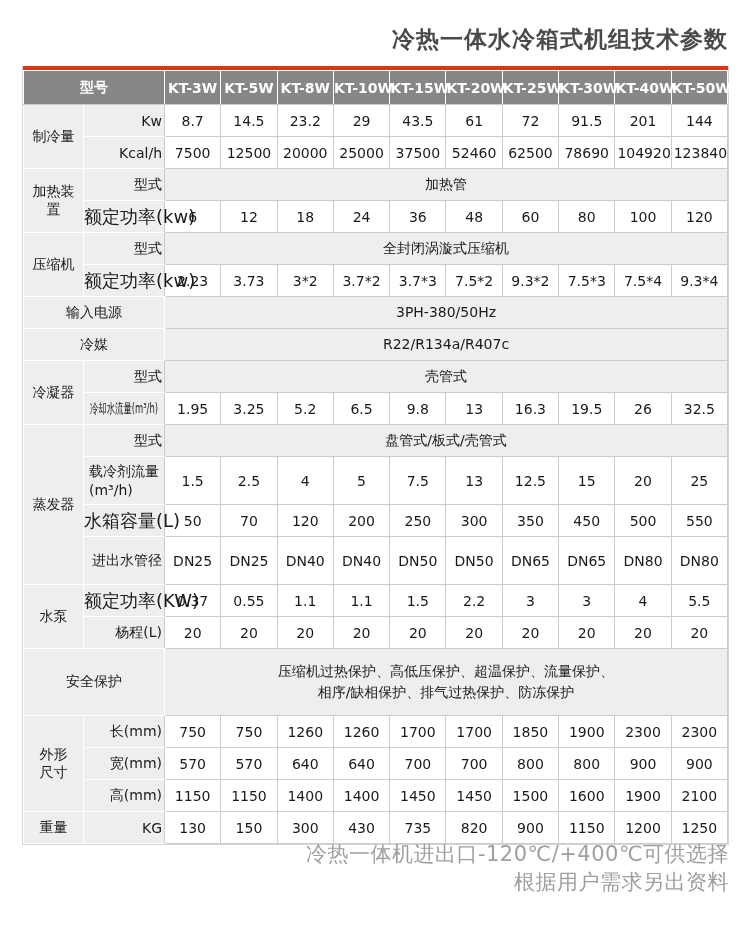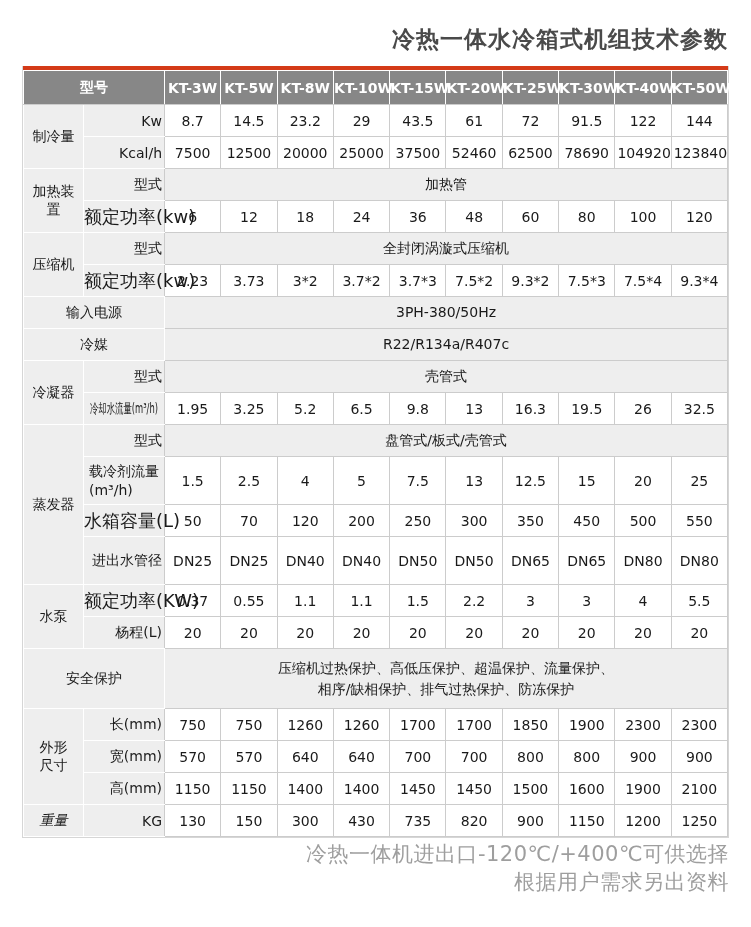--- a/index.html
+++ b/index.html
@@ -33,21 +33,21 @@
   .accent-bar{height:4px;background:var(--accent);}
   table{
     width:100%;border-collapse:collapse;table-layout:fixed;
     font-size:14px;color:var(--text);
   }
   th,td{border:1px solid var(--row-border);text-align:center;vertical-align:middle;padding:1px 2px;}
   thead tr{height:34px;}
   tbody tr{height:32px;}
   tbody tr:nth-child(12){height:48px;} 
   tbody tr:nth-child(14){height:48px;} 
-  tbody tr:nth-child(17){height:60px;} 
+  tbody tr:nth-child(17){height:67px;} 
   th{
     background:var(--header-bg);color:var(--header-text);
     font-weight:bold;font-size:14px;border-color:#ffffff;border-bottom-color:var(--row-border);
     white-space:nowrap;padding:0;
   }
   td.g,td.p{
     background:var(--label-bg);
     border-color:#ffffff;
   }
   td.p{border-right-color:var(--row-border);text-align:right;}
@@ -113,21 +113,21 @@
             <td class="g" rowspan="2" style="white-space: pre-line;">制冷量</td>
             <td class="p">Kw</td>
             <td class="v">8.7</td>
             <td class="v">14.5</td>
             <td class="v">23.2</td>
             <td class="v">29</td>
             <td class="v">43.5</td>
             <td class="v">61</td>
             <td class="v">72</td>
             <td class="v">91.5</td>
-            <td class="v">122</td>
+            <td class="v">201</td>
             <td class="v">144</td>
           </tr>
           <tr>
             <td class="p">Kcal/h</td>
             <td class="v">7500</td>
             <td class="v">12500</td>
             <td class="v">20000</td>
             <td class="v">25000</td>
             <td class="v">37500</td>
             <td class="v">52460</td>
@@ -310,21 +310,21 @@
             <td class="v">1400</td>
             <td class="v">1400</td>
             <td class="v">1450</td>
             <td class="v">1450</td>
             <td class="v">1500</td>
             <td class="v">1600</td>
             <td class="v">1900</td>
             <td class="v">2100</td>
           </tr>
           <tr>
-            <td class="g" style="white-space: pre-line; font-style: italic;">重量</td>
+            <td class="g" style="white-space: pre-line;">重量</td>
             <td class="p">KG</td>
             <td class="v">130</td>
             <td class="v">150</td>
             <td class="v">300</td>
             <td class="v">430</td>
             <td class="v">735</td>
             <td class="v">820</td>
             <td class="v">900</td>
             <td class="v">1150</td>
             <td class="v">1200</td>

